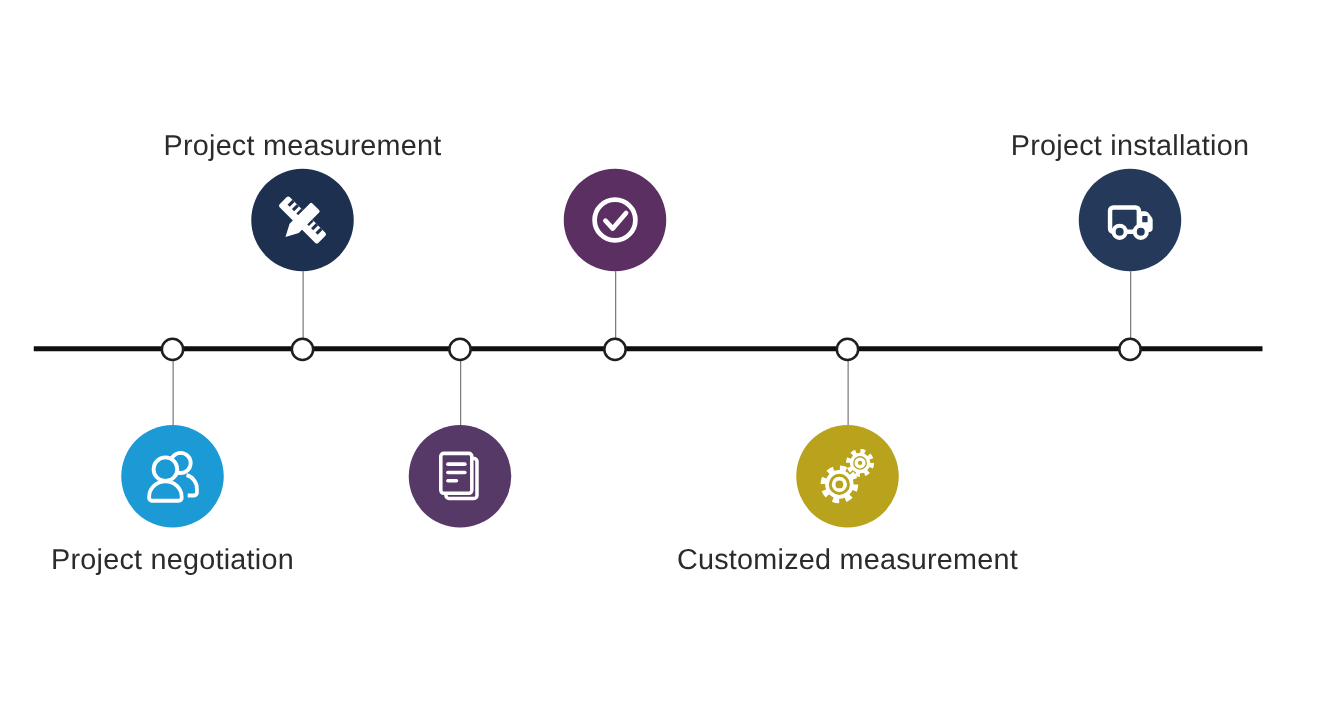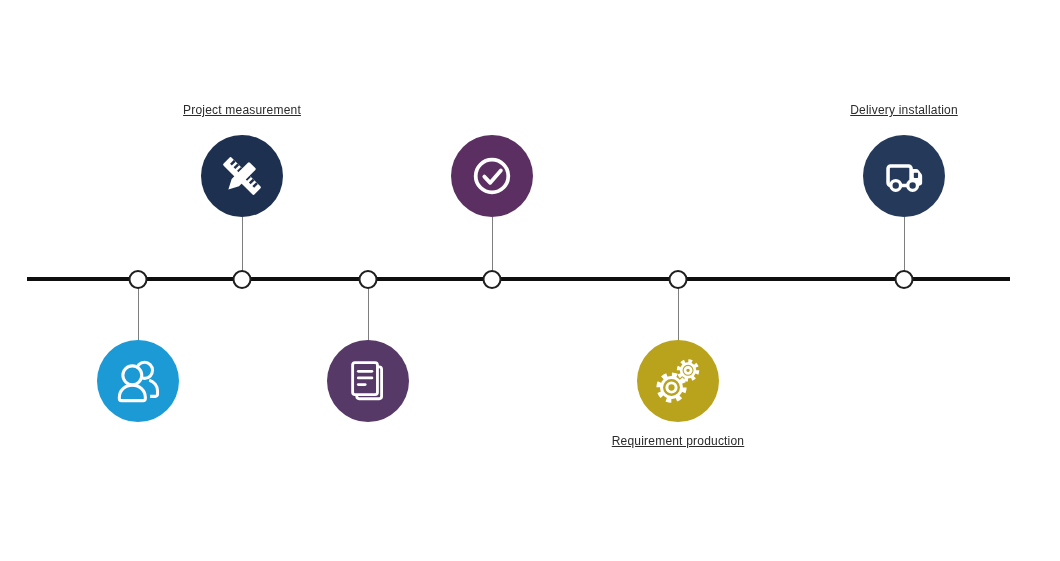--- a/index.html
+++ b/index.html
@@ -50,25 +50,24 @@
     z-index: 2;
   }
   .step.above .bubble { top: 135px; }
   .step.below .bubble { top: 340px; }
   .bubble svg { width: 52px; height: 52px; display: block; }
   .label {
     position: absolute;
     left: var(--x);
     transform: translateX(-50%);
     white-space: nowrap;
-    font-size: 12px;
+    font-size: 23px;
     color: #2b2b2b;
     letter-spacing: 0.2px;
     z-index: 2;
-    text-decoration: underline;
   }
   .step.above .label { top: 103px; }
   .step.below .label { top: 434px; }
 </style>
 </head>
 <body>
 
 <div class="canvas">
 
   <div class="timeline-line" style="background-color: rgb(15, 15, 15);"></div>
@@ -77,20 +76,21 @@
     <div class="connector" style="background-color: rgb(126, 126, 126);"></div>
     <div class="node" style="background-color: rgb(255, 255, 255);"></div>
     <div class="bubble" style="background-color: rgb(27, 154, 214);">
       <svg viewBox="0 0 44 44">
         <circle cx="27.5" cy="13" r="6.8" fill="none" stroke="#fff" stroke-width="2.6"></circle>
         <path d="M31.5 21.3 a9.3 9.3 0 0 1 7 9 v2.9 a1.8 1.8 0 0 1 -1.8 1.8 h-4.4" fill="none" stroke="#fff" stroke-width="2.6"></path>
         <path d="M6.2 35.8 a11 10.3 0 0 1 22 0 v1 a1.8 1.8 0 0 1 -1.8 1.8 h-18.4 a1.8 1.8 0 0 1 -1.8 -1.8 z" stroke="#fff" stroke-width="2.6" fill="#1b9ad6"></path>
         <circle cx="17.2" cy="17.2" r="8" stroke="#fff" stroke-width="2.6" fill="#1b9ad6"></circle>
       </svg>
     </div>
+    <div class="label">Project negotiation</div>
   </div>
 
   <div class="step above" style="--x:242px">
     <div class="connector" style="background-color: rgb(126, 126, 126);"></div>
     <div class="node" style="background-color: rgb(255, 255, 255);"></div>
     <div class="bubble" style="background-color: rgb(30, 48, 80);">
       <svg viewBox="0 0 44 44">
         <g transform="rotate(45 22 22)">
           <rect x="3.5" y="17.2" width="37" height="9.6" rx="1.4" fill="#fff"></rect>
           <g fill="#1e3050">
@@ -143,31 +143,31 @@
     <div class="bubble" style="background-color: rgb(185, 162, 28);">
       <svg viewBox="0 0 44 44">
         <circle cx="30.5" cy="13" r="7.6" fill="none" stroke="#fff" stroke-width="3.8" stroke-dasharray="3 2.97"></circle>
         <circle cx="30.5" cy="13" r="5.8" stroke="#fff" stroke-width="2.3" fill="#b9a21c"></circle>
         <circle cx="30.5" cy="13" r="2.6" stroke="#fff" stroke-width="2.3" fill="#b9a21c"></circle>
         <circle cx="16.5" cy="27.5" r="10.6" fill="none" stroke="#fff" stroke-width="4.4" stroke-dasharray="4.2 4.13"></circle>
         <circle cx="16.5" cy="27.5" r="8.4" stroke="#fff" stroke-width="2.5" fill="#b9a21c"></circle>
         <circle cx="16.5" cy="27.5" r="3.9" stroke="#fff" stroke-width="2.5" fill="#b9a21c"></circle>
       </svg>
     </div>
-    <div class="label">Requirement production</div>
+    <div class="label">Customized measurement</div>
   </div>
 
   <div class="step above" style="--x:904px">
     <div class="connector" style="background-color: rgb(126, 126, 126);"></div>
     <div class="node" style="background-color: rgb(255, 255, 255);"></div>
     <div class="bubble" style="background-color: rgb(37, 58, 91);">
       <svg viewBox="0 0 44 44">
         <rect x="8.5" y="13.5" width="19.5" height="16.5" rx="2.2" fill="none" stroke="#fff" stroke-width="3"></rect>
         <path d="M28 16.8 h4.2 a2 2 0 0 1 1.6 0.8 l2.4 3.1 a2 2 0 0 1 0.4 1.2 v6 a1.5 1.5 0 0 1 -1.5 1.5 h-7.1 z" fill="#fff" stroke="#fff" stroke-width="1.5" stroke-linejoin="round"></path>
         <rect x="30.3" y="19.3" width="3.6" height="4.3" rx="0.5" fill="#253a5b"></rect>
         <circle cx="15" cy="30" r="4.1" stroke="#fff" stroke-width="2.8" fill="#253a5b"></circle>
         <circle cx="29.3" cy="30" r="4.1" stroke="#fff" stroke-width="2.8" fill="#253a5b"></circle>
       </svg>
     </div>
-    <div class="label">Delivery installation</div>
+    <div class="label">Project installation</div>
   </div>
 
 </div>
 
 </body></html>

